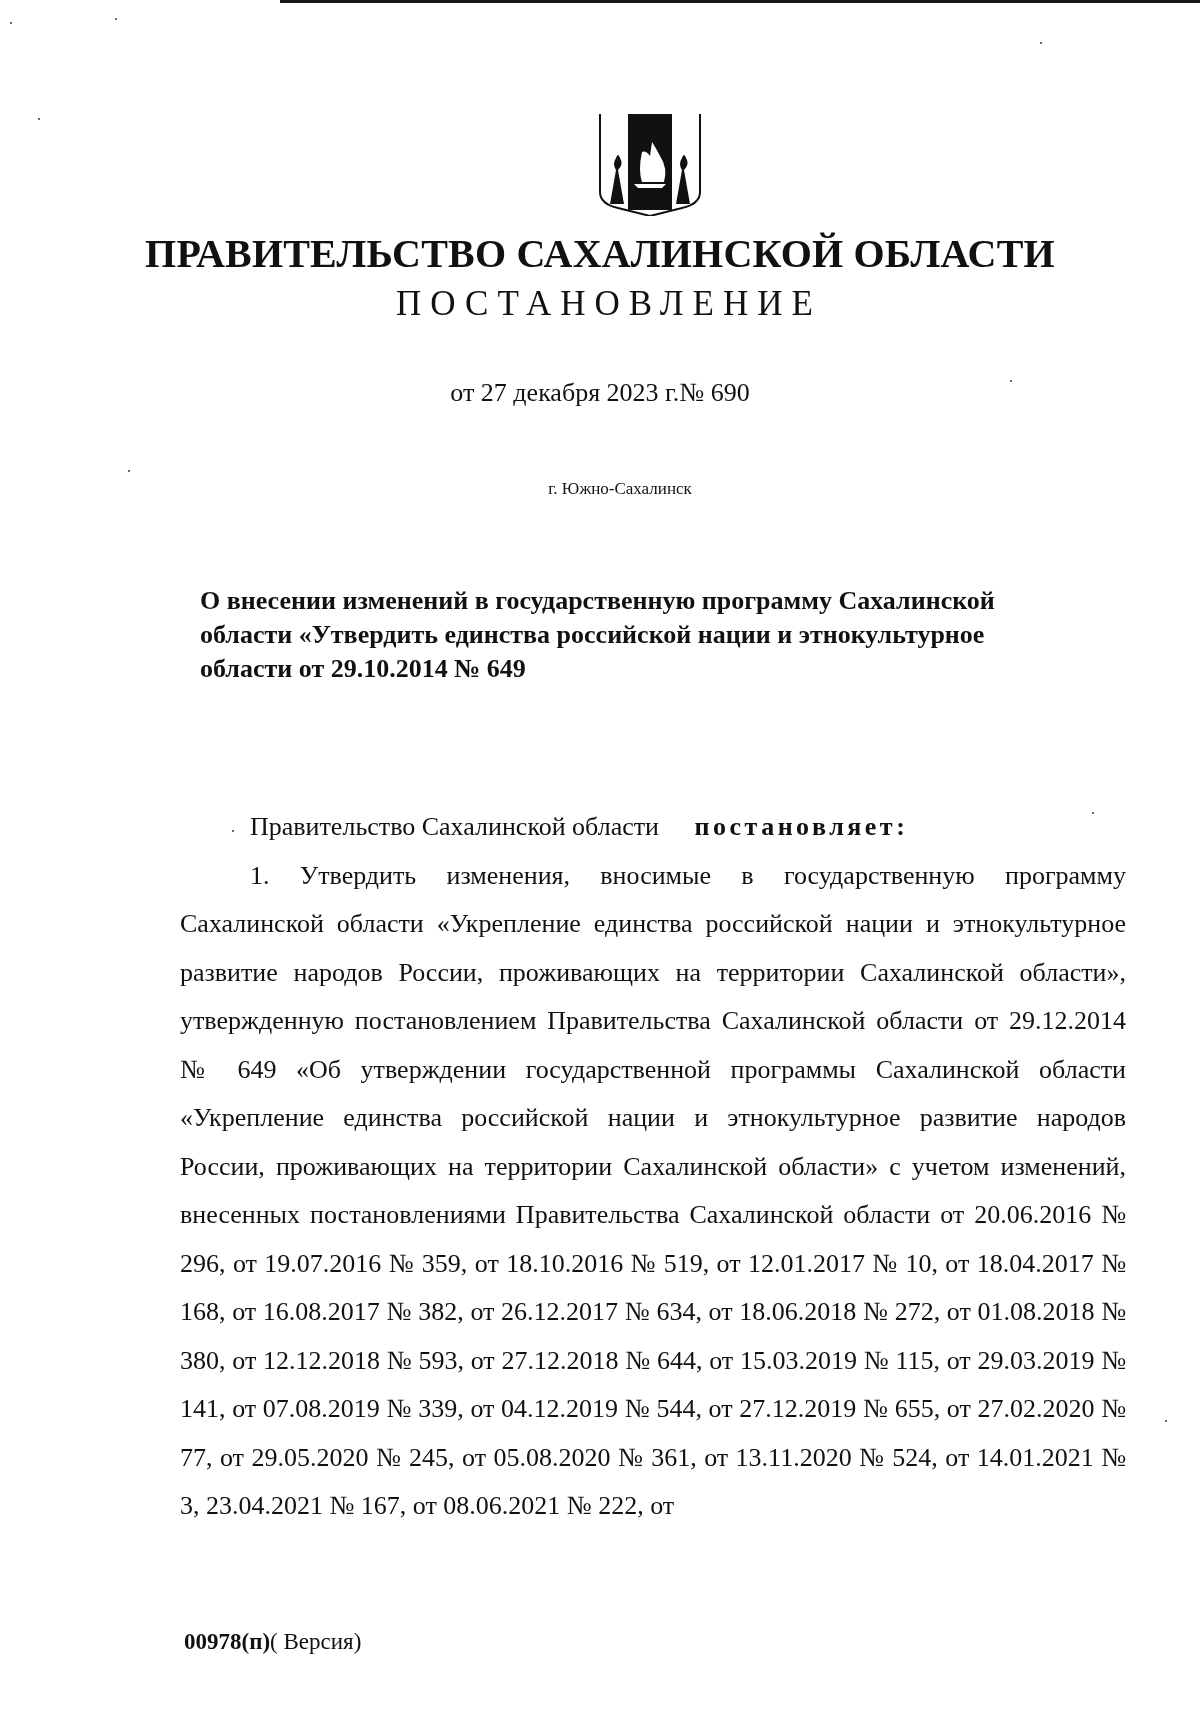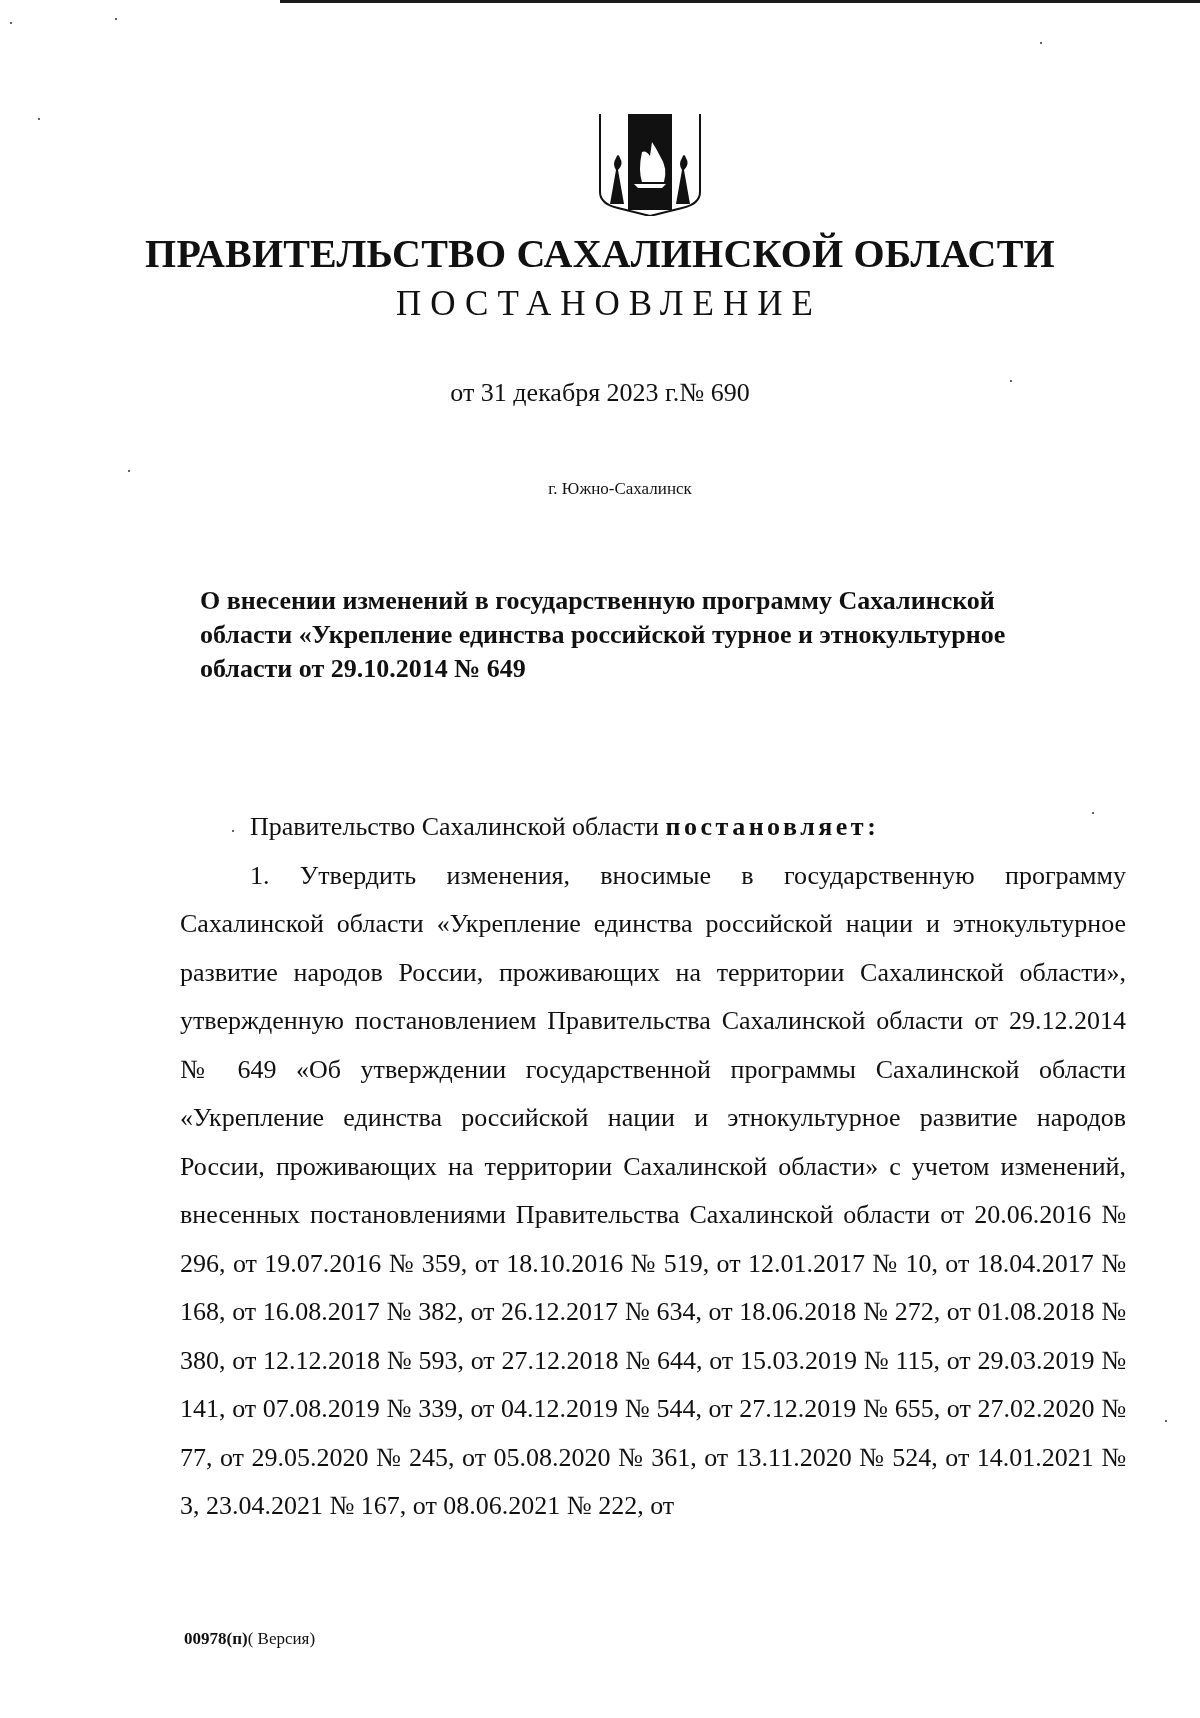--- a/index.html
+++ b/index.html
@@ -97,26 +97,27 @@
       margin: 0;
       text-align: justify;
       text-align-last: left;
     }
     .indent {
       text-indent: 70px;
     }
     .spaced-bold {
       font-weight: bold;
       letter-spacing: 3.5px;
+      margin-left: 29px;
     }
     .footer-code {
       position: absolute;
       left: 184px;
       top: 1629px;
-      font-size: 17px;
+      font-size: 23px;
     }
     .footer-code b {
       font-weight: bold;
     }
   </style>
 </head>
 <body>
 
 <div class="top-rule"></div>
 <div class="speck" style="left:10px;top:22px"></div>
@@ -137,28 +138,28 @@
     <path d="M36 72 L68 72 L64 76 L40 76 Z" fill="#fff"></path>
     <path d="M12 92 L18 58 Q14 52 18 46 Q20 40 22 46 Q26 52 20 58 L26 92 Z" fill="#111"></path>
     <path d="M78 92 L84 58 Q80 52 84 46 Q86 40 88 46 Q92 52 86 58 L92 92 Z" fill="#111"></path>
   </svg>
 </div>
 
 <div class="gov-title">ПРАВИТЕЛЬСТВО САХАЛИНСКОЙ ОБЛАСТИ</div>
 <div class="doc-type">ПОСТАНОВЛЕНИЕ</div>
 
 <div class="doc-date-line">
-  <span>от 31 декабря 2023 г.</span><span class="num">№ 690</span>
+  <span>от 27 декабря 2023 г.</span><span class="num">№ 690</span>
 </div>
 
 <div class="doc-city">г. Южно-Сахалинск</div>
 
 <div class="doc-subject">
   <div>О внесении изменений в государственную программу Сахалинской</div>
-  <div>области «Укрепление единства российской турное и этнокультурное</div>
+  <div>области «Утвердить единства российской нации и этнокультурное</div>
   <div>области от 29.10.2014 № 649</div>
 </div>
 
 <div class="body-text">
   <p class="indent">
     <span>Правительство Сахалинской области</span>
     <span class="spaced-bold">постановляет:</span>
   </p>
   <p class="indent">1. Утвердить изменения, вносимые в государственную программу Сахалинской области «Укрепление единства российской нации и этнокуль­турное развитие народов России, проживающих на территории Сахалинской области», утвержденную постановлением Правительства Сахалинской области от 29.12.2014 № 649 «Об утверждении государственной программы Сахалинской области «Укрепление единства российской нации и этнокуль­турное развитие народов России, проживающих на территории Сахалинской области» с учетом изменений, внесенных постановлениями Правительства Сахалинской области от 20.06.2016 № 296, от 19.07.2016 № 359, от 18.10.2016 № 519, от 12.01.2017 № 10, от 18.04.2017 № 168, от 16.08.2017 № 382, от 26.12.2017 № 634, от 18.06.2018 № 272, от 01.08.2018 № 380, от 12.12.2018 № 593, от 27.12.2018 № 644, от 15.03.2019 № 115, от 29.03.2019 № 141, от 07.08.2019 № 339, от 04.12.2019 № 544, от 27.12.2019 № 655, от 27.02.2020 № 77, от 29.05.2020 № 245, от 05.08.2020 № 361, от 13.11.2020 № 524, от 14.01.2021 № 3, 23.04.2021 № 167, от 08.06.2021 № 222, от</p>
 </div>

